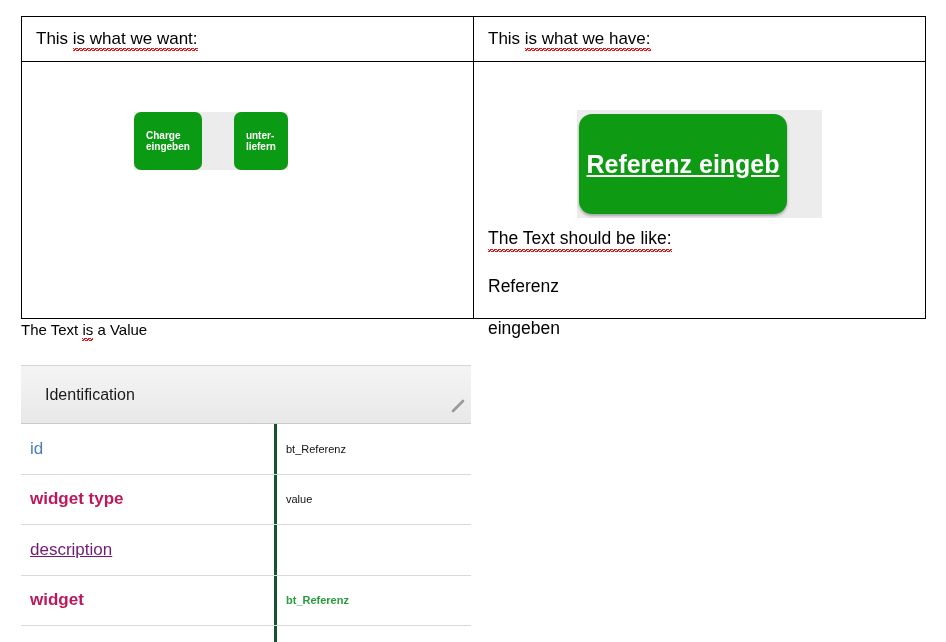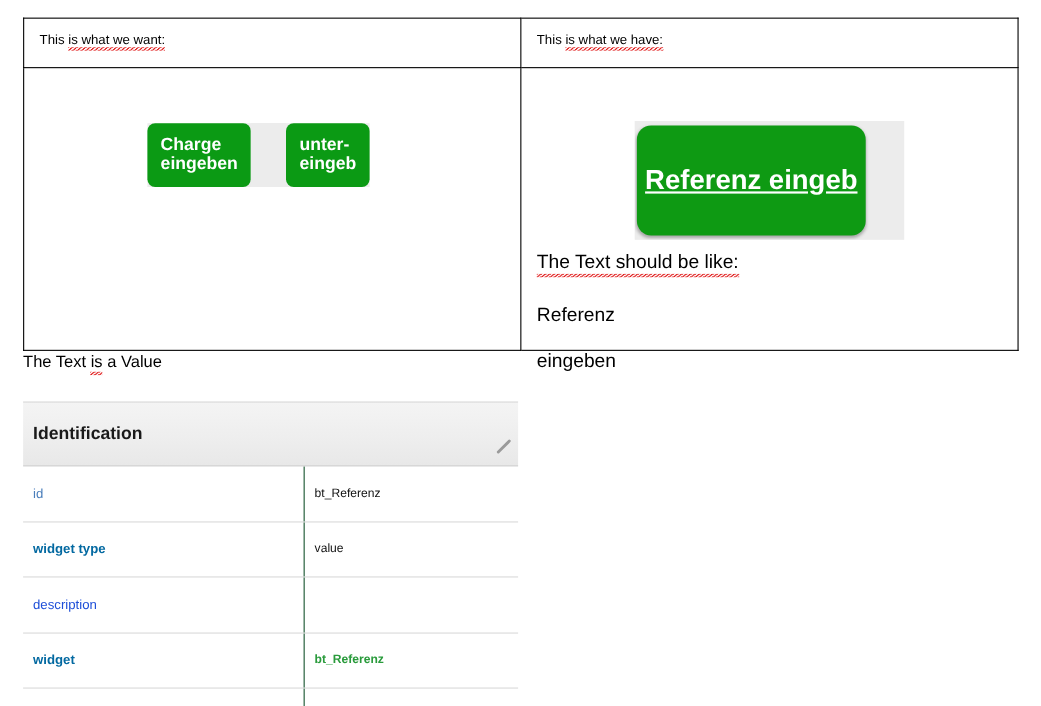--- a/index.html
+++ b/index.html
@@ -29,21 +29,21 @@
   }
   .compare-table td {
     border: 1.6px solid #000000;
     vertical-align: top;
     padding: 0;
   }
   .compare-table td.head-cell {
     height: 44px;
   }
   .head-text {
-    font-size: 12px;
+    font-size: 17px;
     line-height: 1;
     padding: 13px 0 0 14px;
     white-space: nowrap;
     display: inline-block;
   }
 
   
   .sq {
     position: relative;
     display: inline-block;
@@ -88,21 +88,21 @@
     background: #ececec;
     display: flex;
     align-items: stretch;
     padding: 0;
   }
   .small-btn {
     background: #0b9a14;
     color: #ffffff;
     font-family: "Liberation Sans", sans-serif;
     font-weight: bold;
-    font-size: 16px;
+    font-size: 10px;
     line-height: 1.14;
     border: none;
     border-radius: 7px;
     padding: 8px 12px 8px 12px;
     margin: 0;
     text-align: left;
     cursor: pointer;
     display: flex;
     flex-direction: column;
     justify-content: center;
@@ -183,61 +183,61 @@
     height: 57px;
     background: linear-gradient(to bottom, #f4f4f4 0%, #eeeeee 55%, #e8e8e8 100%);
     border-top: 1px solid #d5d5d5;
     border-bottom: 1px solid #c9c9c9;
     display: flex;
     align-items: center;
     position: relative;
   }
   .prop-header-title {
     font-size: 16px;
-    font-weight: bold;
+    font-weight: normal;
     color: #1a1a1a;
-    padding-left: 9px;
+    padding-left: 24px;
   }
   .grip-icon {
     position: absolute;
     right: 5px;
     bottom: 9px;
     width: 16px;
     height: 16px;
   }
   .prop-row {
     display: flex;
     height: 49.5px;
     border-bottom: 1px solid #d9d9d9;
   }
   .prop-row.last-partial {
     height: 22px;
     border-bottom: none;
   }
   .prop-key {
     width: 256px;
     flex: 0 0 256px;
-    border-right: 1px solid #14532d;
+    border-right: 3px solid #14532d;
     display: flex;
     align-items: center;
     padding-left: 9px;
     box-sizing: border-box;
-    font-size: 12px;
+    font-size: 17px;
   }
   .prop-val {
     flex: 1 1 auto;
     display: flex;
     align-items: center;
     padding-left: 9px;
     box-sizing: border-box;
     font-size: 11px;
   }
   .k-blue   { color: #4a7ebb; }
-  .k-bold   { color: #0369a1; font-weight: bold; }
-  .k-gray   { color: #1d4ed8; }
+  .k-bold   { color: #be185d; font-weight: bold; }
+  .k-gray   { color: #701a75; text-decoration: underline; }
   .v-black  { color: #111111; }
   .v-green  { color: #2a9b3c; font-weight: bold; }
 </style>
 </head>
 <body>
 
 <table class="compare-table">
   <tbody>
       <tr>
     <td class="head-cell">
@@ -249,21 +249,21 @@
   </tr>
   <tr>
 
     <td>
       <div class="left-body">
         <div class="small-btn-strip">
           <button class="small-btn">Charge
 eingeben</button>
           <div class="strip-gap"></div>
           <button class="small-btn">unter-
-eingeb</button>
+liefern</button>
         </div>
       </div>
     </td>
 
     <td>
       <div class="right-body">
         <div class="big-btn-wrap">
           <button class="big-btn">Referenz eingeb</button>
 
         </div>

